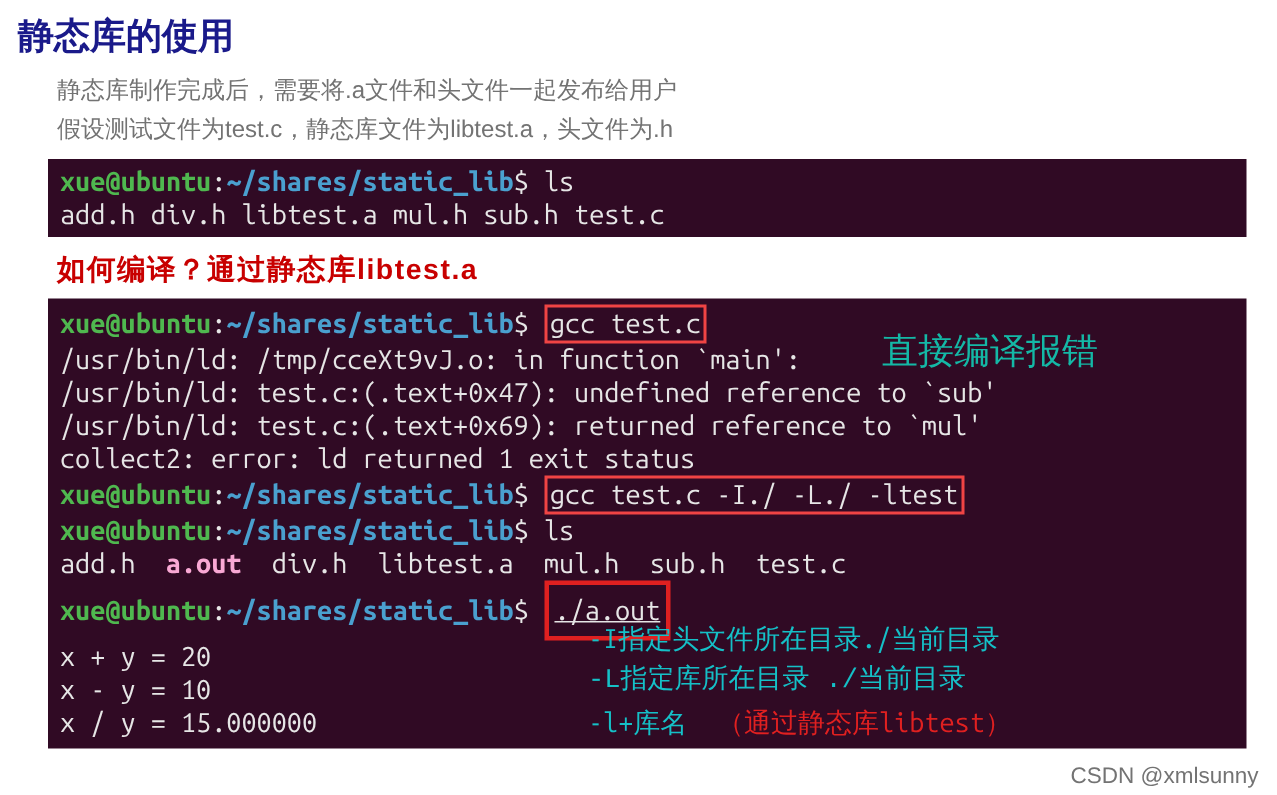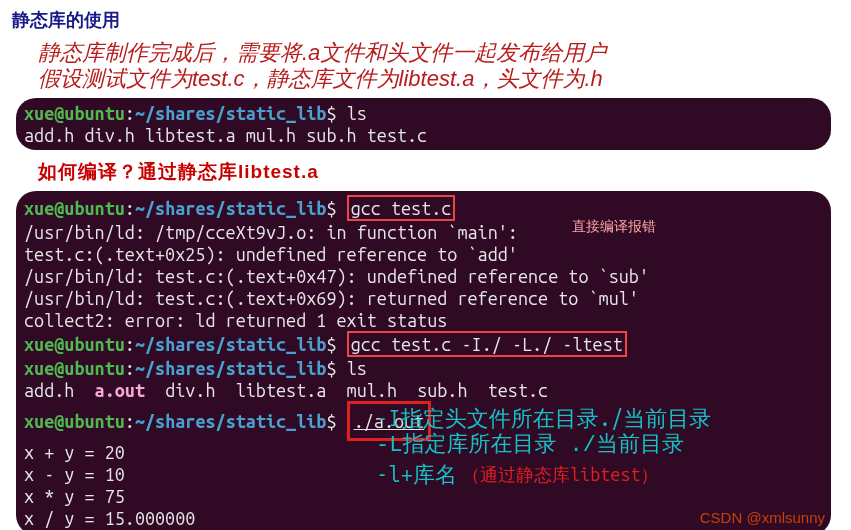--- a/index.html
+++ b/index.html
@@ -8,39 +8,37 @@
       font-size: 17px;
       background: #fff;
       width: 851px;
       height: 530px;
       overflow: hidden;
       position: relative;
     }
     .heading-blue {
       color: #1a1a8a;
       font-weight: bold;
-      font-size: 18px;
+      font-size: 24px;
       margin: 8px 12px 8px 12px;
     }
     .body-text {
       margin-left: 38px;
-      font-size: 22px;
+      font-size: 16px;
       line-height: 26px;
-      color: #b91c1c;
-      font-style: italic;
+      color: #737373;
     }
     .terminal {
       background: #300a24;
-      margin: 6px 20px 0 16px;
+      margin: 6px 20px 0 32px;
       padding: 4px 8px;
       font-family: "Ubuntu Mono","Consolas","DejaVu Sans Mono",monospace;
       font-size: 18px;
       line-height: 22px;
       position: relative;
-      border-radius: 20px;
     }
     .terminal-second { margin-top: 6px; padding-bottom: 6px;}
     .prompt-user { color: #4fb84f; font-weight: bold; }
     .prompt-host { color: #4fb84f; font-weight: bold; }
     .prompt-at { color: #4fb84f; font-weight: bold;}
     .prompt-path { color: #4aa0cf; font-weight: bold; }
     .prompt-dollar { color: #e6e6e6; }
     .cmd { color: #e6e6e6; }
     .out { color: #e6e6e6; }
     .callout-red {
@@ -54,28 +52,28 @@
       border: 2px solid #ef4444;
       padding: 0 2px;
       display: inline-block;
     }
     .hl-box-red {
       border: 3px solid #df2020;
       padding: 6px 4px;
       display: inline-block;
       text-decoration: underline;
     }
-    .annot-pink { color: #fca5a5; font-size: 14px; position:absolute; }
-    .annot-aqua { color: #15c0c7; font-size: 22px; position:absolute; }
+    .annot-pink { color: #14b8a6; font-size: 24px; position:absolute; }
+    .annot-aqua { color: #15c0c7; font-size: 18px; position:absolute; }
     .annot-red  { color: #e02020; font-size: 18px; position:absolute; }
     .watermark {
       position: absolute;
-      right: 26px;
+      right: 12px;
       bottom: 4px;
-      color: #c2410c;
+      color: #737373;
       font-size: 15px;
       font-family: Arial, sans-serif;
       margin-left: 12px;
     }
   </style>
 </head>
 <body>
 
 <div class="heading-blue">静态库的使用</div>
 
@@ -92,21 +90,20 @@
 
 <div class="callout-red">如何编译？通过静态库libtest.a</div>
 
 <div class="terminal terminal-second">
 
   <div>
     <span class="prompt-user">xue</span><span class="prompt-at">@</span><span class="prompt-host">ubuntu</span><span class="prompt-dollar">:</span><span class="prompt-path">~/shares/static_lib</span><span class="prompt-dollar">$</span>
     <span class="cmd hl-box-pink">gcc test.c</span>
   </div>
   <div class="out">/usr/bin/ld: /tmp/cceXt9vJ.o: in function `main':</div>
-  <div class="out">test.c:(.text+0x25): undefined reference to `add'</div>
   <div class="out">/usr/bin/ld: test.c:(.text+0x47): undefined reference to `sub'</div>
   <div class="out">/usr/bin/ld: test.c:(.text+0x69): returned reference to `mul'</div>
   <div class="out">collect2: error: ld returned 1 exit status</div>
 
   <div>
     <span class="prompt-user">xue</span><span class="prompt-at">@</span><span class="prompt-host">ubuntu</span><span class="prompt-dollar">:</span><span class="prompt-path">~/shares/static_lib</span><span class="prompt-dollar">$</span>
     <span class="cmd hl-box-pink">gcc test.c -I./ -L./ -ltest</span>
   </div>
 
   <div>
@@ -118,21 +115,20 @@
     <span>add.h&nbsp;&nbsp;</span><span style="color:#f9a8d4;font-weight:bold">a.out</span><span>&nbsp;&nbsp;div.h&nbsp;&nbsp;libtest.a&nbsp;&nbsp;mul.h&nbsp;&nbsp;sub.h&nbsp;&nbsp;test.c</span>
   </div>
 
   <div>
     <span class="prompt-user">xue</span><span class="prompt-at">@</span><span class="prompt-host">ubuntu</span><span class="prompt-dollar">:</span><span class="prompt-path">~/shares/static_lib</span><span class="prompt-dollar">$</span>
     <span class="cmd hl-box-red">./a.out</span>
   </div>
 
   <div class="out">x + y = 20</div>
   <div class="out">x - y = 10</div>
-  <div class="out">x * y = 75</div>
   <div class="out">x / y = 15.000000</div>
 
   <span class="annot-pink" style="top:24px; left:556px;">直接编译报错</span>
   <span class="annot-aqua" style="top:216px; left:360px;">-I指定头文件所在目录./当前目录</span>
   <span class="annot-aqua" style="top:244px; left:360px;font-family:Liberation Mono, monospace;">-L指定库所在目录 ./当前目录</span>
   <span class="annot-aqua" style="top:272px; left:360px;">-l+库名</span>
   <span class="annot-red" style="top:272px; left:446px;">（通过静态库libtest）</span>
 </div>
 
 <div class="watermark">CSDN @xmlsunny</div>

